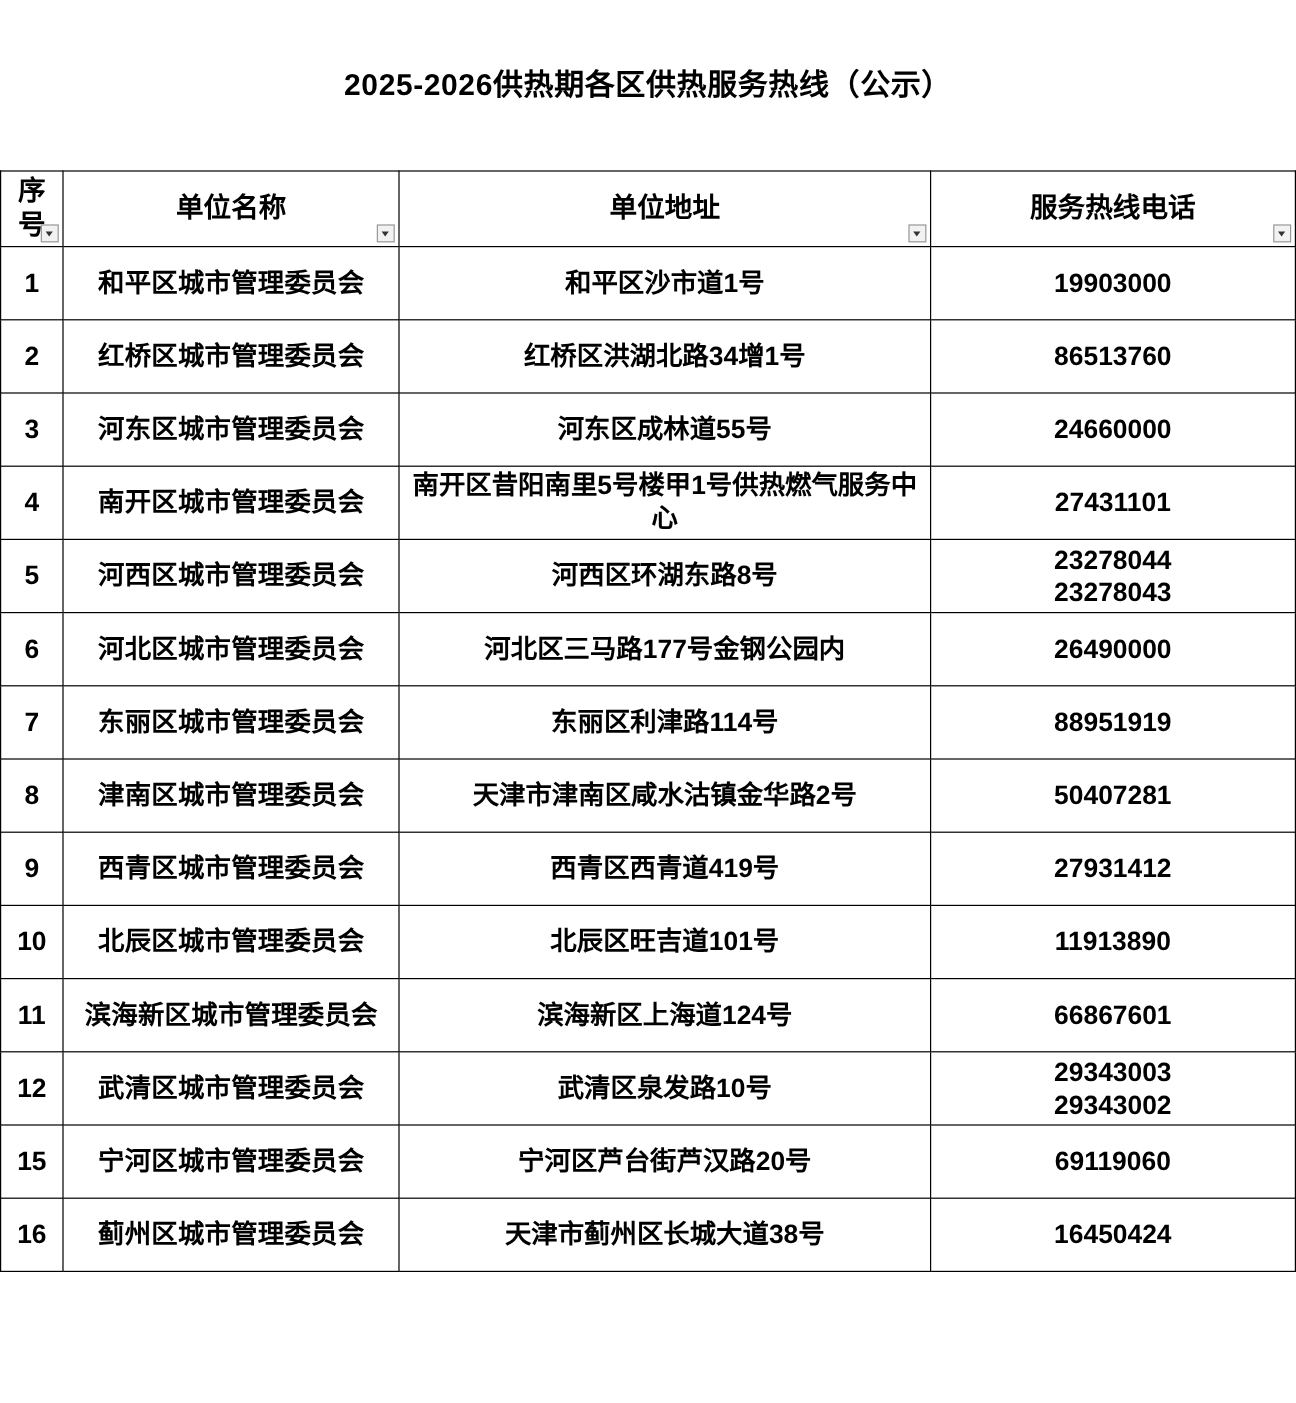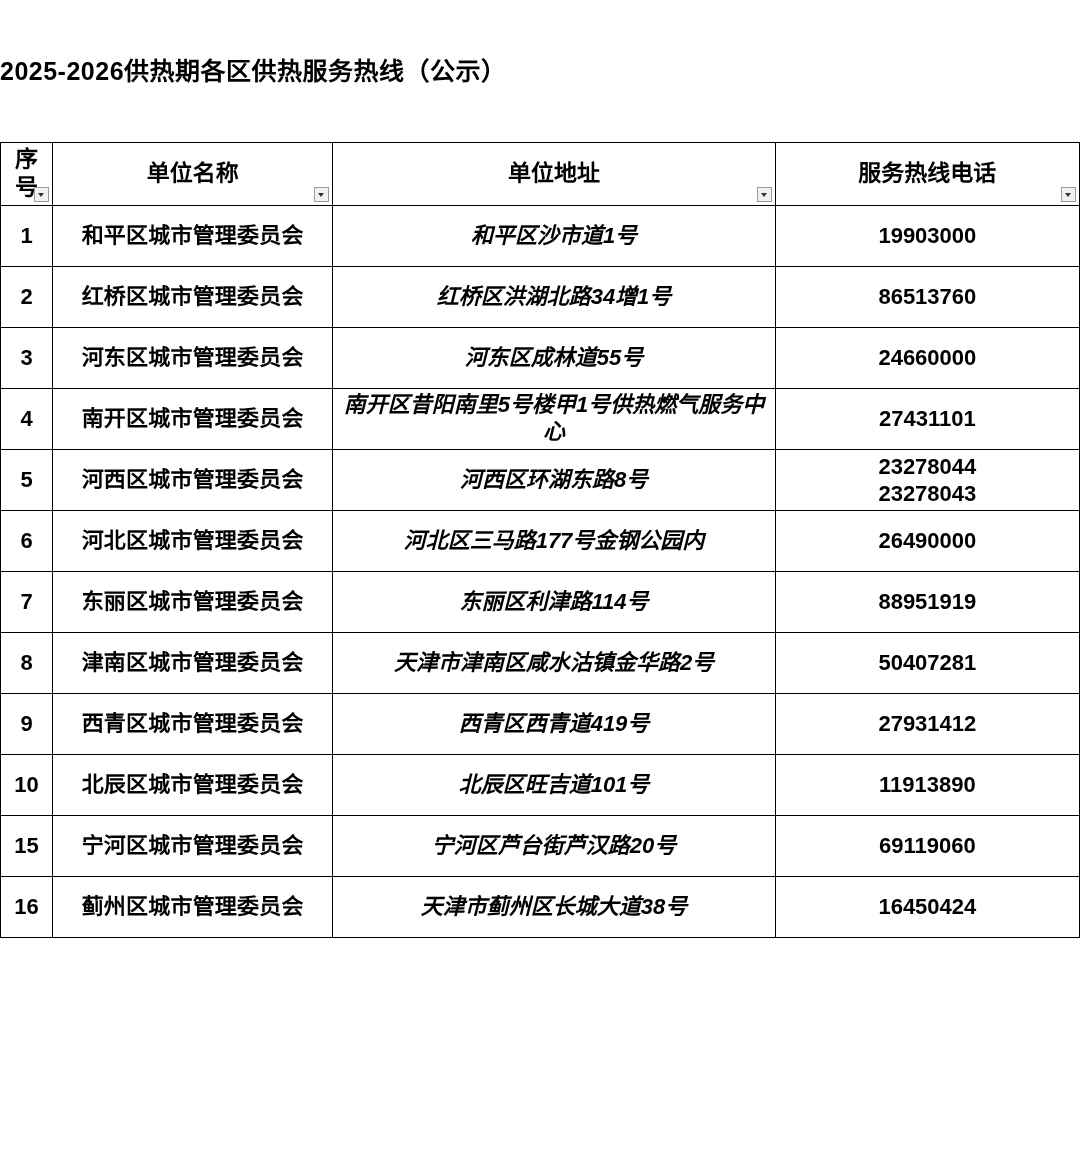--- a/index.html
+++ b/index.html
@@ -16,21 +16,21 @@
   }
 
   .page {
     position: relative;
     width: 1080px;
     height: 1169px;
     box-sizing: border-box;
   }
 
   .doc-title {
-    text-align: left;
+    text-align: center;
     font-size: 25px;
     font-weight: bold;
     letter-spacing: 0.5px;
     padding-top: 56px;
     padding-bottom: 0;
     line-height: 1.2;
   }
 
   .table-wrap {
     margin-top: 56px;
@@ -104,21 +104,20 @@
     font-weight: bold;
   }
 
   tbody td.name {
     letter-spacing: 0.2px;
     white-space: nowrap;
   }
 
   tbody td.addr {
     padding: 0 6px;
-    font-style: italic;
   }
 
   tbody td.phone {
     font-size: 22px;
   }
 
   .phone-line {
     display: block;
     line-height: 1.25;
   }
@@ -234,20 +233,37 @@
           </tr>
           <tr>
             <td class="idx">10</td>
             <td class="name">北辰区城市管理委员会</td>
             <td class="addr">北辰区旺吉道101号</td>
             <td class="phone">
               <span class="phone-line">11913890</span>
             </td>
           </tr>
           <tr>
+            <td class="idx">11</td>
+            <td class="name">滨海新区城市管理委员会</td>
+            <td class="addr">滨海新区上海道124号</td>
+            <td class="phone">
+              <span class="phone-line">66867601</span>
+            </td>
+          </tr>
+          <tr>
+            <td class="idx">12</td>
+            <td class="name">武清区城市管理委员会</td>
+            <td class="addr">武清区泉发路10号</td>
+            <td class="phone">
+              <span class="phone-line">29343003</span>
+              <span class="phone-line">29343002</span>
+            </td>
+          </tr>
+          <tr>
             <td class="idx">15</td>
             <td class="name">宁河区城市管理委员会</td>
             <td class="addr">宁河区芦台街芦汉路20号</td>
             <td class="phone">
               <span class="phone-line">69119060</span>
             </td>
           </tr>
           <tr>
             <td class="idx">16</td>
             <td class="name">蓟州区城市管理委员会</td>

